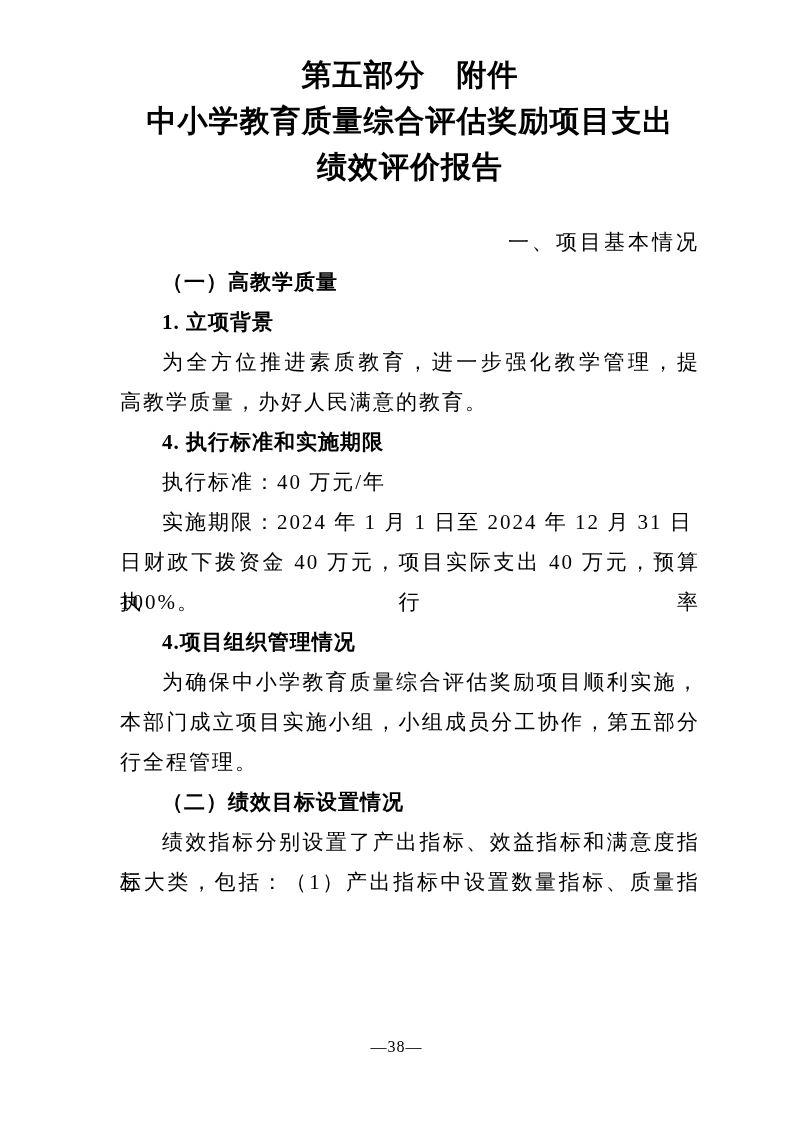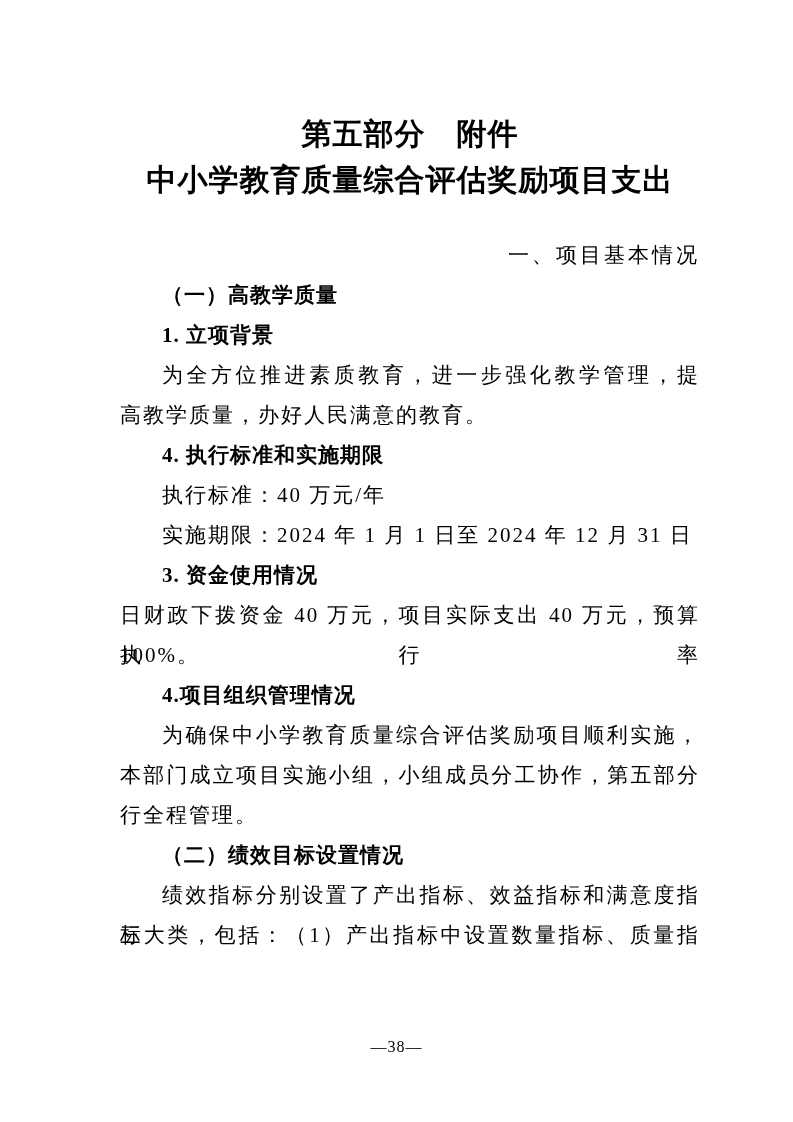--- a/index.html
+++ b/index.html
@@ -10,21 +10,21 @@
   .page {
     position: relative;
     width: 793px;
     height: 1122px;
     background: #ffffff;
     color: #000000;
     overflow: hidden;
     font-family: "Liberation Serif", serif;
   }
   .title-block {
-    padding-top: 111px;
+    padding-top: 52px;
     width: 580px;
     margin-left: 120px;
     text-align: center;
     font-family: "Liberation Sans", sans-serif;
     font-weight: bold;
     font-size: 30px;
     line-height: 46px;
     letter-spacing: 1px;
   }
   .body-block {
@@ -62,32 +62,32 @@
   }
 </style>
 </head>
 <body>
 
 <div class="page">
 
   <div class="title-block">
     <div class="title-line">第五部分　附件</div>
     <div class="title-line">中小学教育质量综合评估奖励项目支出</div>
+    <div class="title-line">绩效评价报告</div>
   </div>
 
   <div class="body-block">
     <div class="line h-sans indent">一、项目基本情况</div>
     <div class="line h-bold indent">（一）高教学质量</div>
     <div class="line h-bold indent">1. 立项背景</div>
     <div class="line indent stretch">为全方位推进素质教育，进一步强化教学管理，提</div>
     <div class="line">高教学质量，办好人民满意的教育。</div>
     <div class="line h-bold indent">4. 执行标准和实施期限</div>
     <div class="line indent">执行标准：40 万元/年</div>
     <div class="line indent">实施期限：2024 年 1 月 1 日至 2024 年 12 月 31 日</div>
-    <div class="line h-bold indent">3. 资金使用情况</div>
     <div class="line stretch">日财政下拨资金 40 万元，项目实际支出 40 万元，预算执行率</div>
     <div class="line">100%。</div>
     <div class="line h-bold indent">4.项目组织管理情况</div>
     <div class="line indent stretch">为确保中小学教育质量综合评估奖励项目顺利实施，</div>
     <div class="line stretch">本部门成立项目实施小组，小组成员分工协作，第五部分</div>
     <div class="line">行全程管理。</div>
     <div class="line h-bold indent">（二）绩效目标设置情况</div>
     <div class="line indent stretch">绩效指标分别设置了产出指标、效益指标和满意度指标</div>
     <div class="line stretch">三大类，包括：（1）产出指标中设置数量指标、质量指</div>
   </div>

